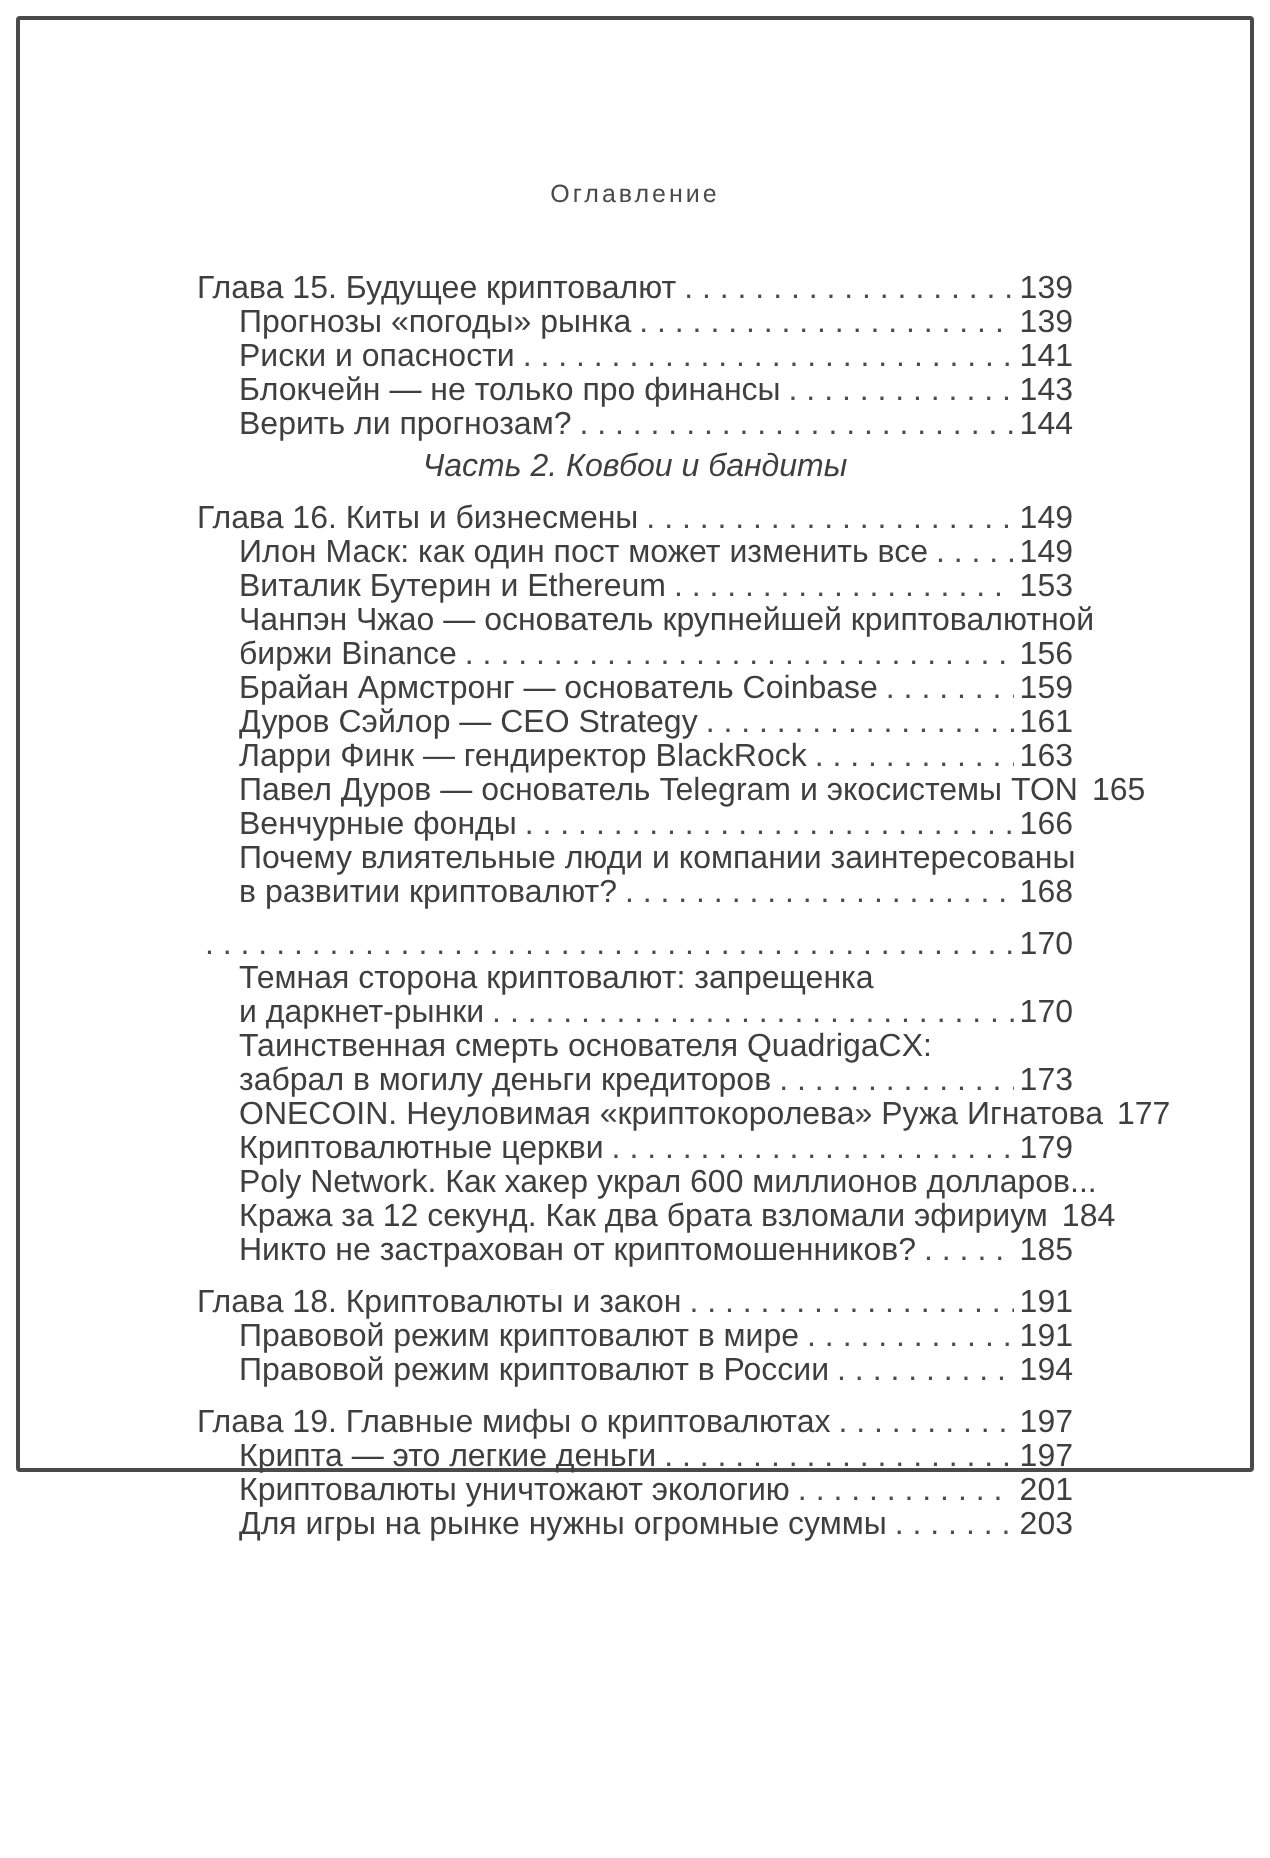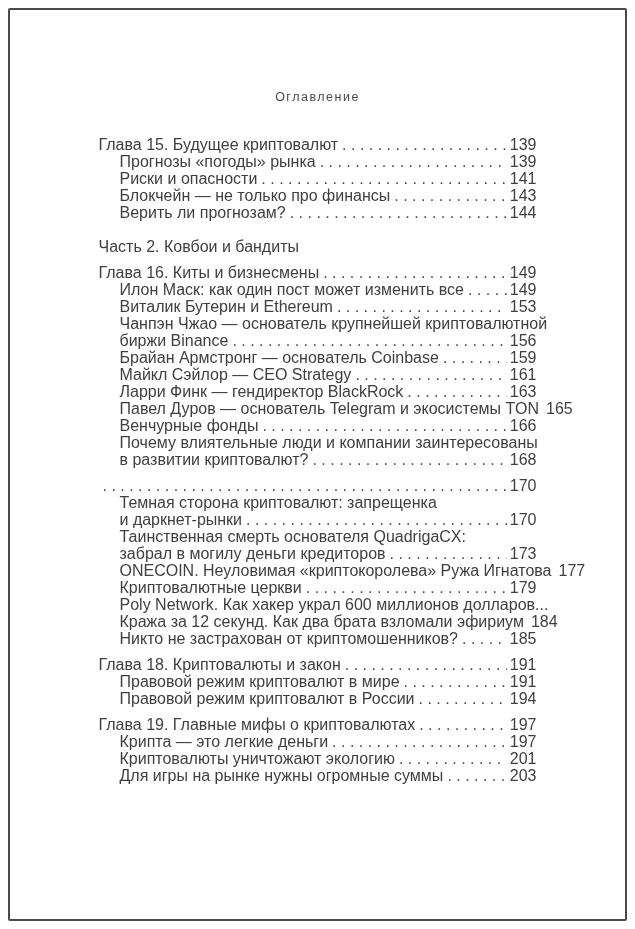--- a/index.html
+++ b/index.html
@@ -7,21 +7,21 @@
     width: 635px;
     height: 929px;
     background: #ffffff;
     font-family: "Liberation Sans", sans-serif;
   }
   body { position: relative; overflow: hidden; }
 
   .page-frame {
     position: absolute;
     left: 8px; top: 8px;
-    width: 619px; height: 913px;
+    width: 619px; height: 728px;
     border: 2px solid #4a4a4a;
     border-radius: 2px;
     background: #ffffff;
     padding-top: 80px;
   }
 
   .page-header {
     text-align: center;
     color: #4a4a4a;
     font-size: 12.5px;
@@ -34,22 +34,24 @@
     margin: 0 auto;
     color: #3f3f3f;
     font-size: 16px;
     line-height: 17px;
   }
 
   .chapter-group { margin-top: 9px; }
   .chapter-group:first-child { margin-top: 0; }
 
   .part-heading {
-    margin-top: 17px;
+    text-align: center;
+    margin-top: 4px;
     color: #3f3f3f;
+    font-style: italic;
   }
 
   .entry.sub-entry { padding-left: 21px; }
 
   .toc-line {
     display: flex;
     align-items: baseline;
   }
 
   .toc-text { white-space: nowrap; }
@@ -150,21 +152,21 @@
         </div>
         <div class="entry sub-entry">
           <div class="toc-line">
             <span class="toc-text">Брайан Армстронг — основатель Coinbase</span>
             <span class="leader"></span>
             <span class="toc-page">159</span>
           </div>
         </div>
         <div class="entry sub-entry">
           <div class="toc-line">
-            <span class="toc-text">Майкл Сэйлор — CEO Strategy</span>
+            <span class="toc-text">Дуров Сэйлор — CEO Strategy</span>
             <span class="leader"></span>
             <span class="toc-page">161</span>
           </div>
         </div>
         <div class="entry sub-entry">
           <div class="toc-line">
             <span class="toc-text">Ларри Финк — гендиректор BlackRock</span>
             <span class="leader"></span>
             <span class="toc-page">163</span>
           </div>

